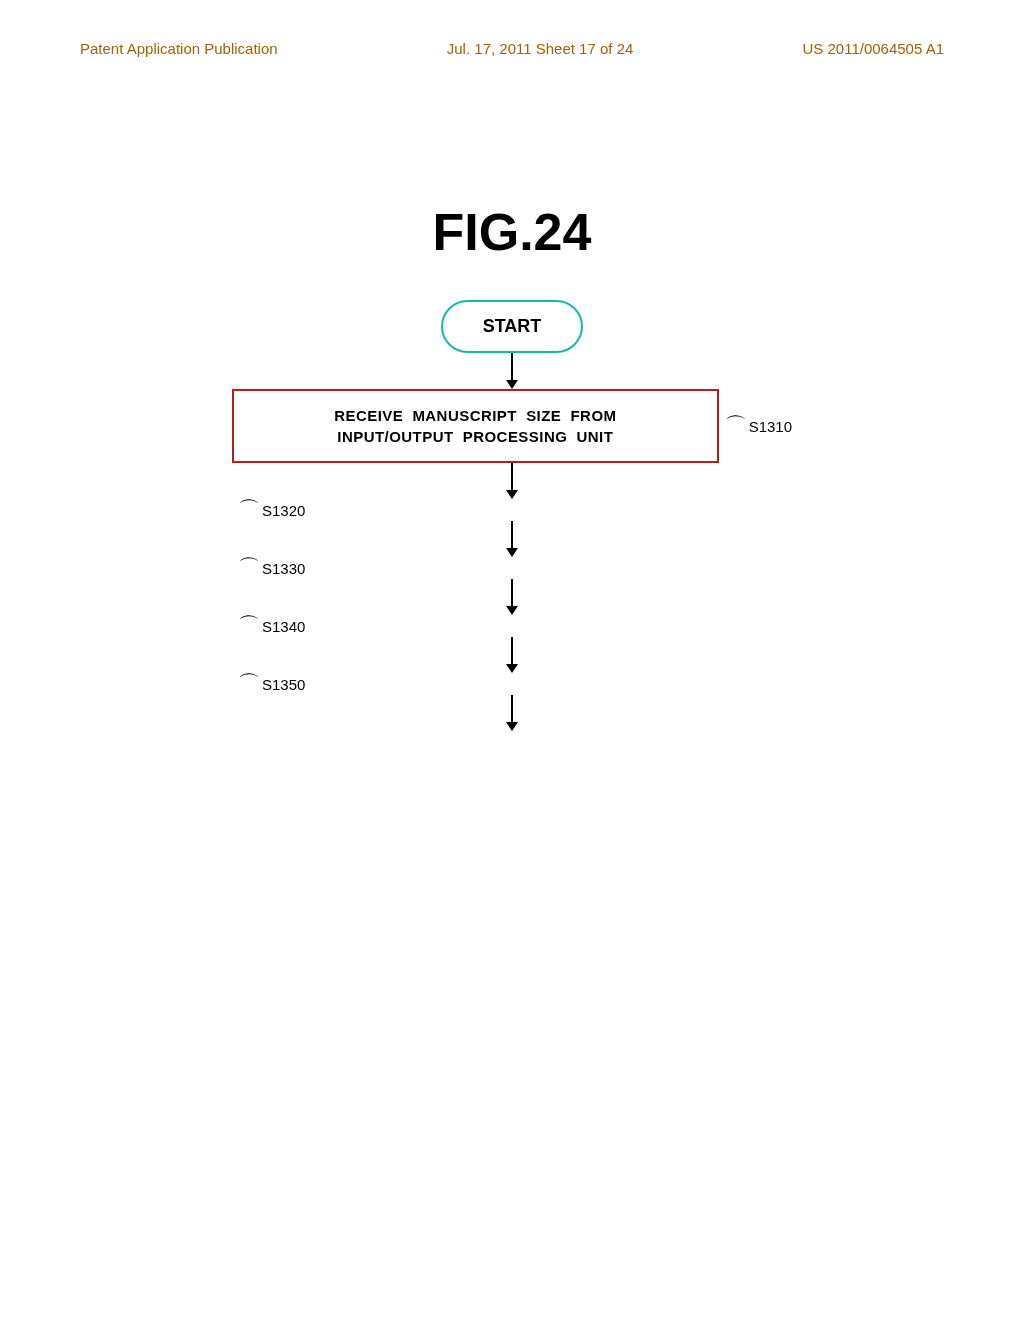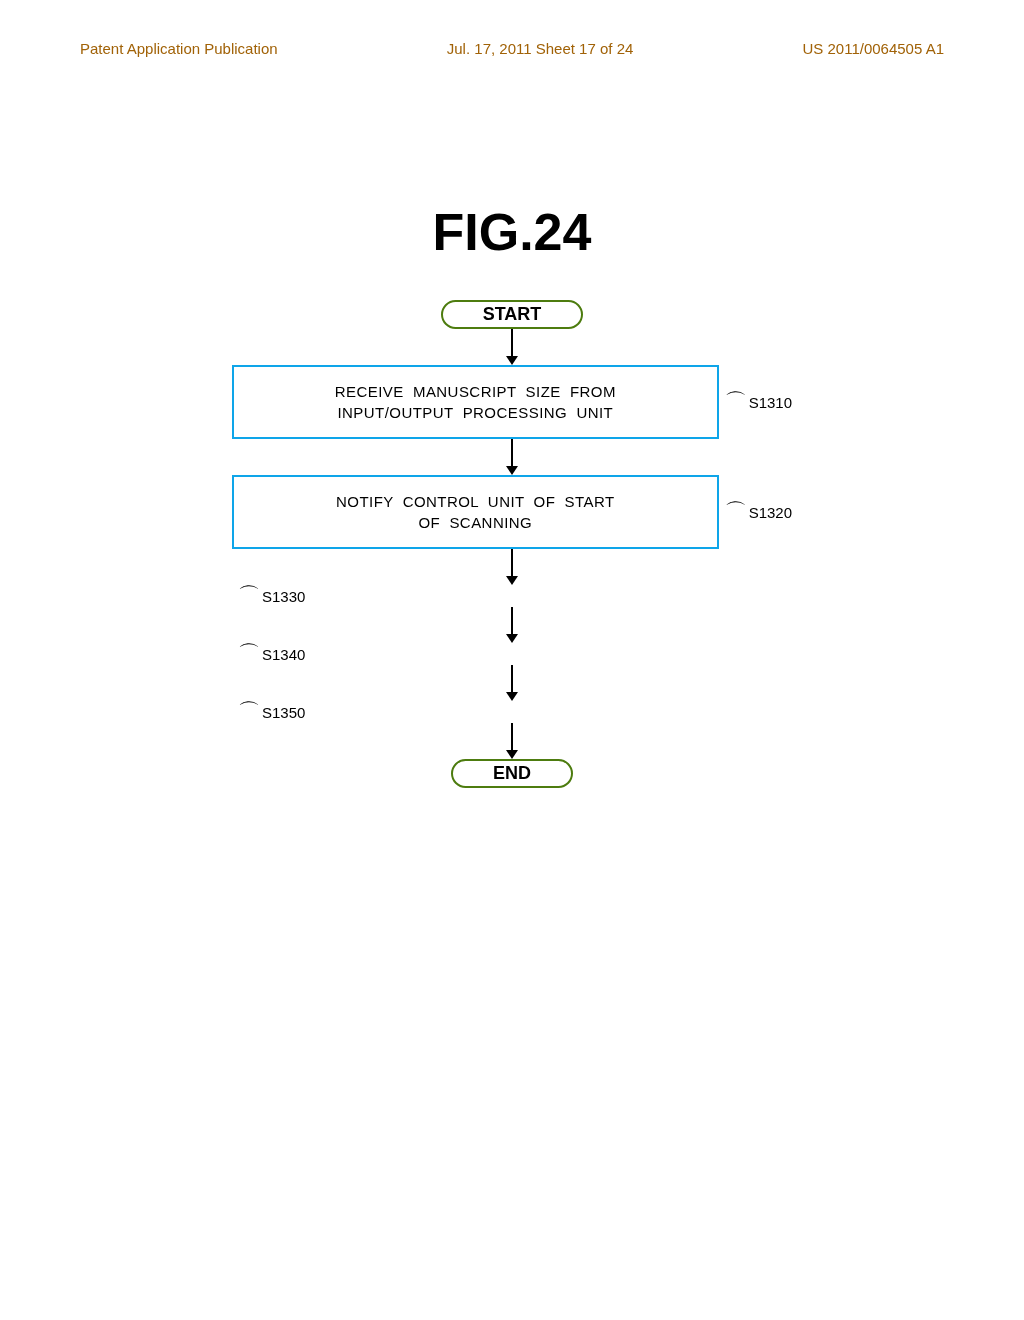--- a/index.html
+++ b/index.html
@@ -44,36 +44,36 @@
       left: 50%;
       transform: translateX(-50%);
       display: flex;
       flex-direction: column;
       align-items: center;
       width: 560px;
     }
 
     
     .terminal {
-      border: 2px solid #4d7c0f;
+      border: 2px solid #14b8a6;
       border-radius: 40px;
-      padding: 2px 40px;
+      padding: 14px 40px;
       font-size: 18px;
       font-weight: bold;
       text-align: left;
       background: #fff;
       min-width: 120px;
     }
 
     
     .process {
-      border: 2px solid #0ea5e9;
+      border: 2px solid #b91c1c;
       padding: 14px 20px;
       font-size: 15px;
-      font-weight: normal;
+      font-weight: bold;
       text-align: center;
       background: #fff;
       width: 100%;
       line-height: 1.4;
       letter-spacing: 0.03em;
       position: relative;
     }
 
     .step-row {
       display: flex;
@@ -154,23 +154,20 @@
       <span>S1310</span>
     </div>
   </div>
 
   <div class="arrow-down">
     <div class="arrow-line"></div>
     <div class="arrow-head"></div>
   </div>
 
   <div class="step-row">
-    <div class="step-box">
-      <div class="process">NOTIFY &nbsp;CONTROL &nbsp;UNIT &nbsp;OF &nbsp;START<br>OF &nbsp;SCANNING</div>
-    </div>
     <div class="label-container">
       <span class="label-bracket">⌒</span>
       <span>S1320</span>
     </div>
   </div>
 
   <div class="arrow-down">
     <div class="arrow-line"></div>
     <div class="arrow-head"></div>
   </div>
@@ -204,15 +201,14 @@
       <span class="label-bracket">⌒</span>
       <span>S1350</span>
     </div>
   </div>
 
   <div class="arrow-down">
     <div class="arrow-line"></div>
     <div class="arrow-head"></div>
   </div>
 
-  <div class="terminal">END</div>
 
 </div>
 
 </body></html>

